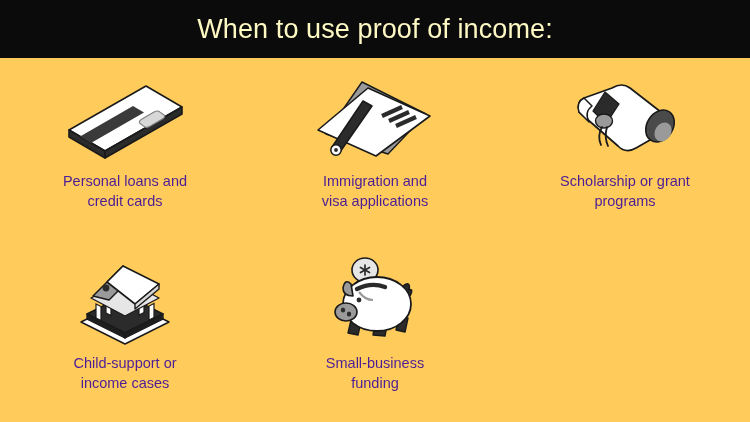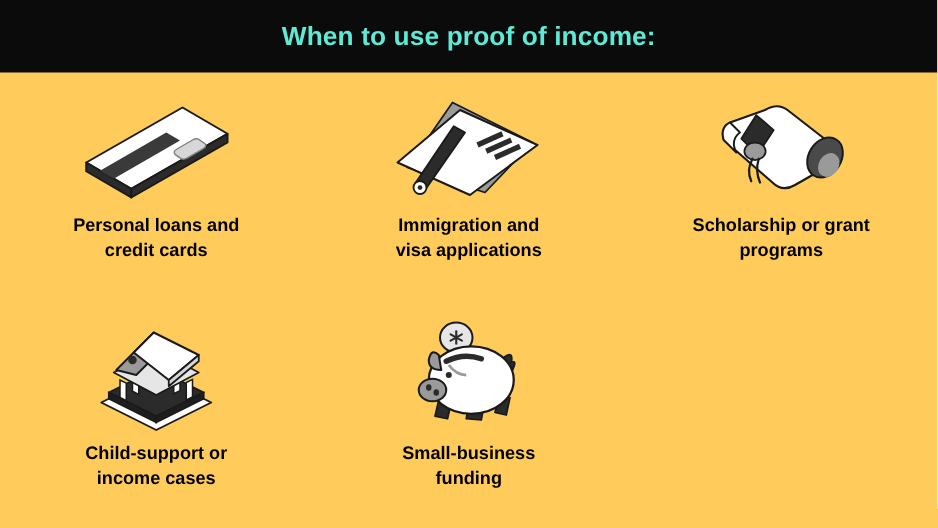--- a/index.html
+++ b/index.html
@@ -21,23 +21,23 @@
     left: 0;
     top: 0;
     width: 750px;
     height: 58px;
     background: #0B0B0B;
     display: flex;
     align-items: center;
     justify-content: center;
   }
   .header-title {
-    color: #5eead4;
-    font-size: 21px;
-    font-weight: bold;
+    color: #fef9c3;
+    font-size: 27px;
+    font-weight: normal;
     letter-spacing: 0.1px;
     line-height: 1;
     white-space: nowrap;
   }
   
   .grid {
     position: absolute;
     left: 0;
     top: 58px;
     width: 750px;
@@ -63,23 +63,23 @@
     justify-content: center;
   }
   .icon-box svg {
     display: block;
     overflow: visible;
   }
   .cell-label {
     margin-top: 12px;
     width: 210px;
     text-align: center;
-    color: #000000;
+    color: #4c1d95;
     font-size: 14.5px;
-    font-weight: bold;
+    font-weight: normal;
     line-height: 1.35;
     white-space: pre-line;
   }
 </style>
 </head>
 <body>
 
 <div id="infographic">
 
   <div class="header-band">

